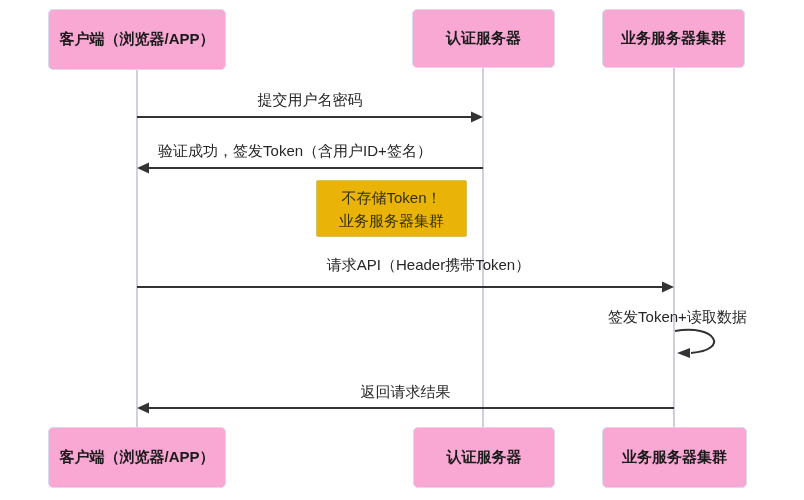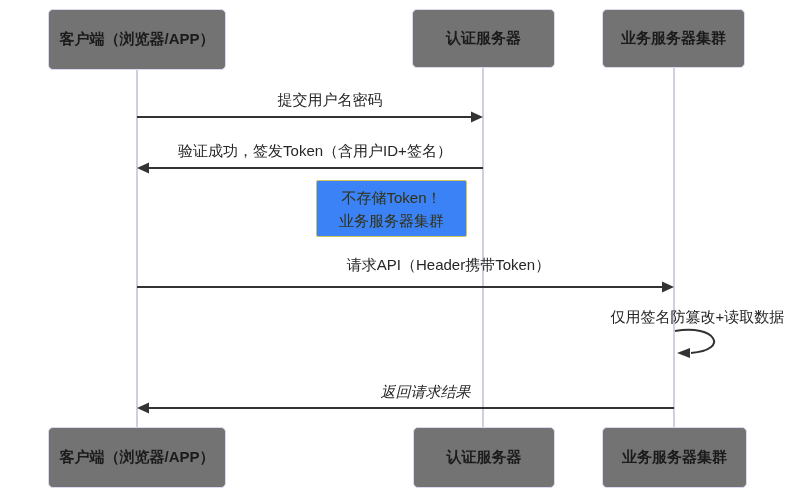--- a/index.html
+++ b/index.html
@@ -10,21 +10,21 @@
   }
   .canvas {
     position: relative;
     width: 804px;
     height: 500px;
     background: #ffffff;
     overflow: hidden;
   }
   .actor {
     position: absolute;
-    background: #737373;
+    background: #f9a8d4;
     border: 1px solid #d9d9f0;
     border-radius: 5px;
     display: flex;
     align-items: center;
     justify-content: center;
     font-size: 15px;
     font-weight: 600;
     color: #1b1b1b;
     box-sizing: border-box;
     white-space: nowrap;
@@ -34,29 +34,28 @@
     width: 2px;
     background: #cfcfe0;
   }
   .msg-label {
     position: absolute;
     text-align: center;
     font-size: 15px;
     font-weight: 500;
     color: #262626;
     white-space: nowrap;
-    padding-left: 20px;
   }
   .note {
     position: absolute;
     left: 316px;
     top: 180px;
     width: 151px;
     height: 57px;
-    background: #3b82f6;
+    background: #eab308;
     border: 1px solid #d3c35b;
     border-radius: 2px;
     box-sizing: border-box;
     display: flex;
     flex-direction: column;
     align-items: center;
     justify-content: center;
     font-size: 15px;
     font-weight: 500;
     color: #33300f;
@@ -124,21 +123,21 @@
   <div class="actor" style="left:413px; top:427px; width:142px; height:61px;">
     <span>认证服务器</span>
   </div>
   <div class="actor" style="left:602px; top:427px; width:145px; height:61px;">
     <span>业务服务器集群</span>
   </div>
 
   <div class="msg-label" style="left:137px; width:346px; top:91px;">提交用户名密码</div>
   <div class="msg-label" style="left:122px; width:346px; top:142px;">验证成功，签发Token（含用户ID+签名）</div>
   <div class="msg-label" style="left:137px; width:583px; top:256px;">请求API（Header携带Token）</div>
-  <div class="msg-label" style="left:560px; width:235px; top:308px;">仅用签名防篡改+读取数据</div>
-  <div class="msg-label" style="left:137px; width:537px; top:383px;font-style:italic;">返回请求结果</div>
+  <div class="msg-label" style="left:560px; width:235px; top:308px;">签发Token+读取数据</div>
+  <div class="msg-label" style="left:137px; width:537px; top:383px;">返回请求结果</div>
 
   <div class="note">
     <span>不存储Token！</span>
     <span>业务服务器集群</span>
   </div>
 
 </div>
 
 </body></html>

